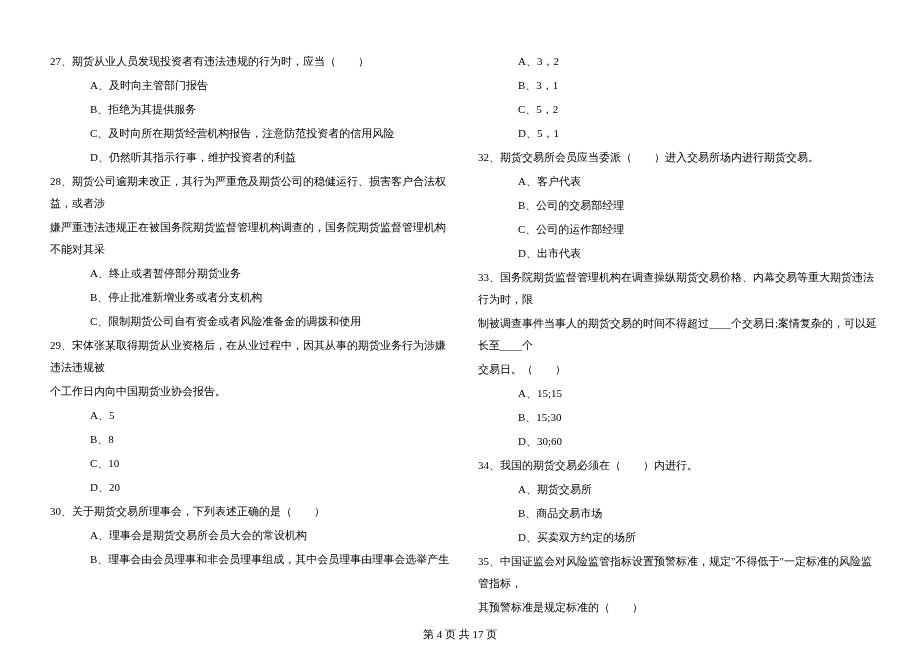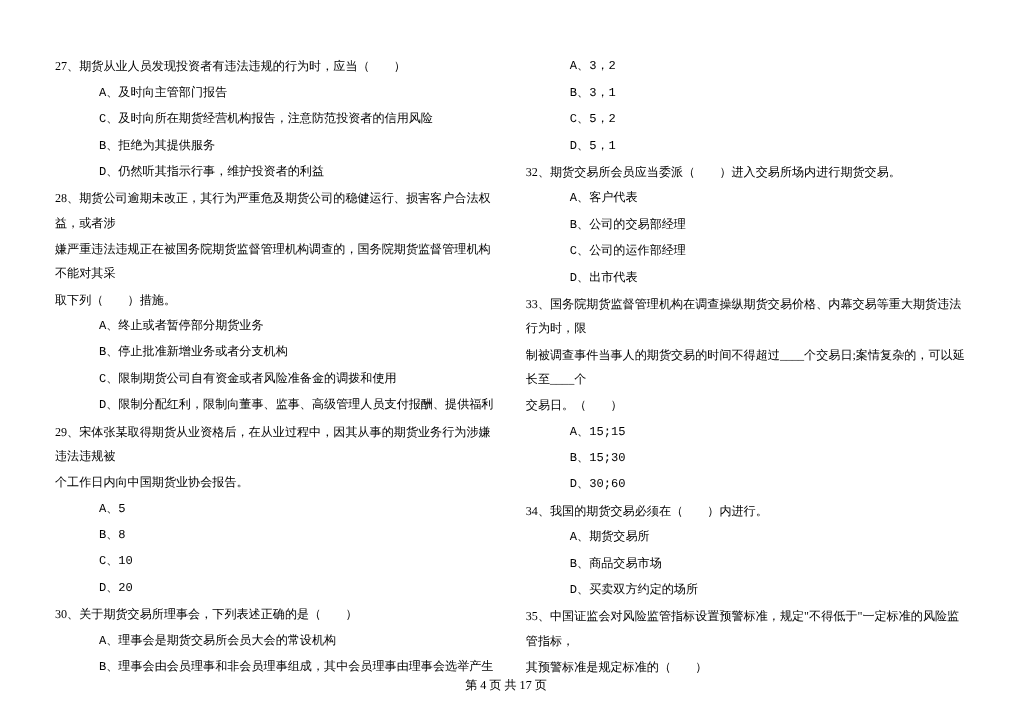--- a/index.html
+++ b/index.html
@@ -26,49 +26,46 @@
     .column {
       flex: 1;
       line-height: 2.0;
     }
     .question-line {
       margin-bottom: 2px;
     }
     .option-line {
       margin-left: 40px;
       margin-bottom: 2px;
-      font-family: Liberation Mono, monospace;
     }
     .footer {
       position: absolute;
-      bottom: 20px;
+      bottom: 8px;
       left: 0;
       width: 100%;
       text-align: center;
       font-size: 11px;
     }
   </style>
 </head>
 <body>
 
 <div class="page-container">
   <div class="column">
     <div class="question-line">27、期货从业人员发现投资者有违法违规的行为时，应当（　　）</div>
     <div class="option-line">A、及时向主管部门报告</div>
+    <div class="option-line">B、拒绝为其提供服务</div>
     <div class="option-line">C、及时向所在期货经营机构报告，注意防范投资者的信用风险</div>
-    <div class="option-line">B、拒绝为其提供服务</div>
     <div class="option-line">D、仍然听其指示行事，维护投资者的利益</div>
 
     <div class="question-line">28、期货公司逾期未改正，其行为严重危及期货公司的稳健运行、损害客户合法权益，或者涉</div>
     <div class="question-line">嫌严重违法违规正在被国务院期货监督管理机构调查的，国务院期货监督管理机构不能对其采</div>
-    <div class="question-line">取下列（　　）措施。</div>
     <div class="option-line">A、终止或者暂停部分期货业务</div>
     <div class="option-line">B、停止批准新增业务或者分支机构</div>
     <div class="option-line">C、限制期货公司自有资金或者风险准备金的调拨和使用</div>
-    <div class="option-line">D、限制分配红利，限制向董事、监事、高级管理人员支付报酬、提供福利</div>
 
     <div class="question-line">29、宋体张某取得期货从业资格后，在从业过程中，因其从事的期货业务行为涉嫌违法违规被</div>
     <div class="question-line">个工作日内向中国期货业协会报告。</div>
     <div class="option-line">A、5</div>
     <div class="option-line">B、8</div>
     <div class="option-line">C、10</div>
     <div class="option-line">D、20</div>
 
     <div class="question-line">30、关于期货交易所理事会，下列表述正确的是（　　）</div>
     <div class="option-line">A、理事会是期货交易所会员大会的常设机构</div>

